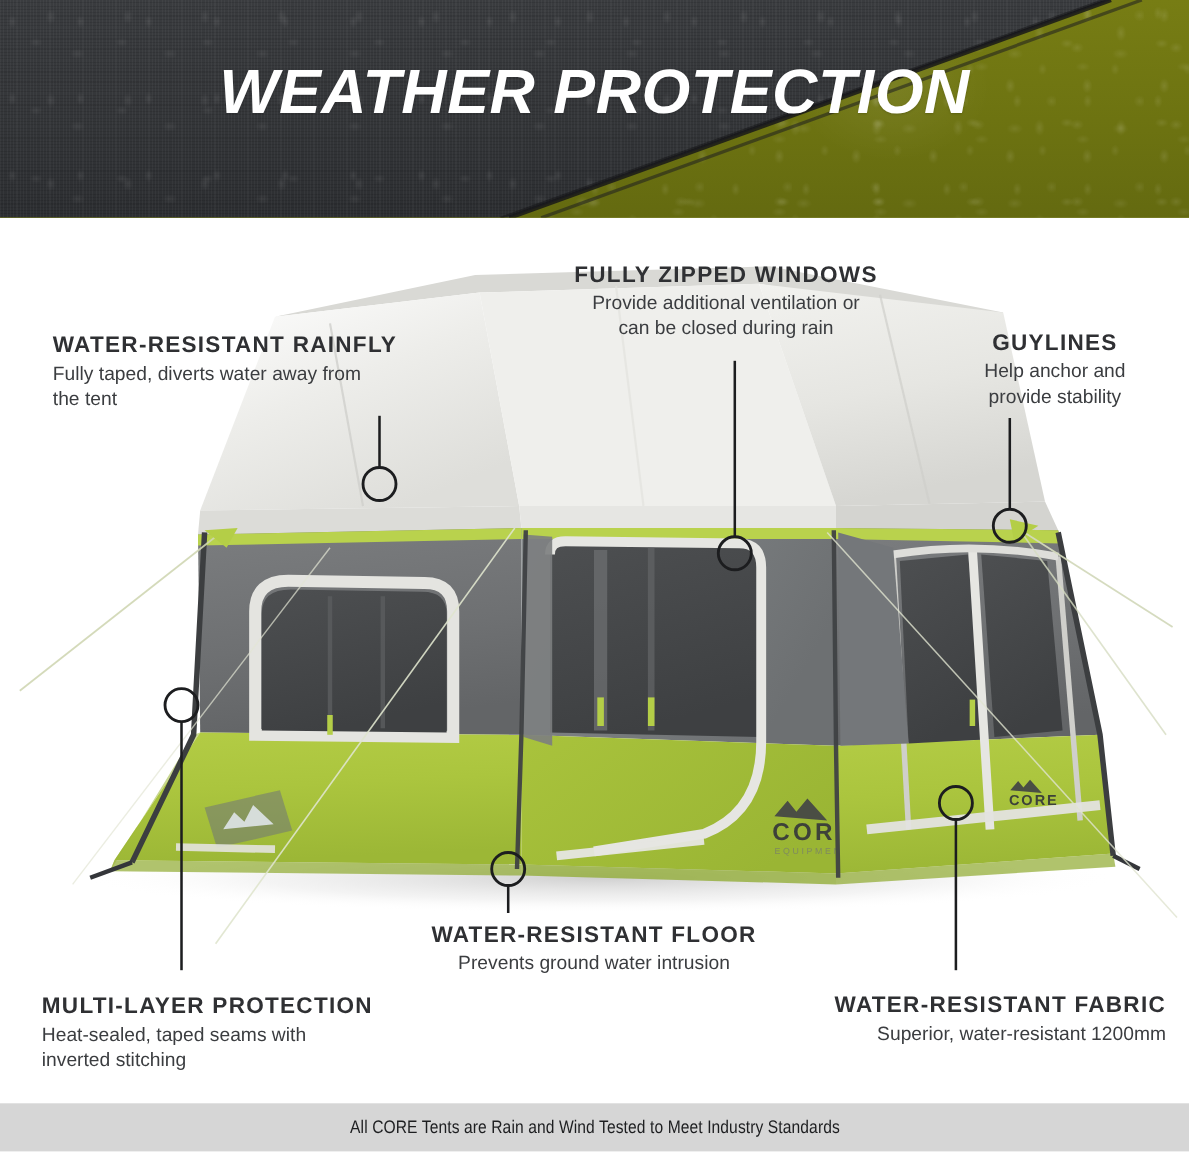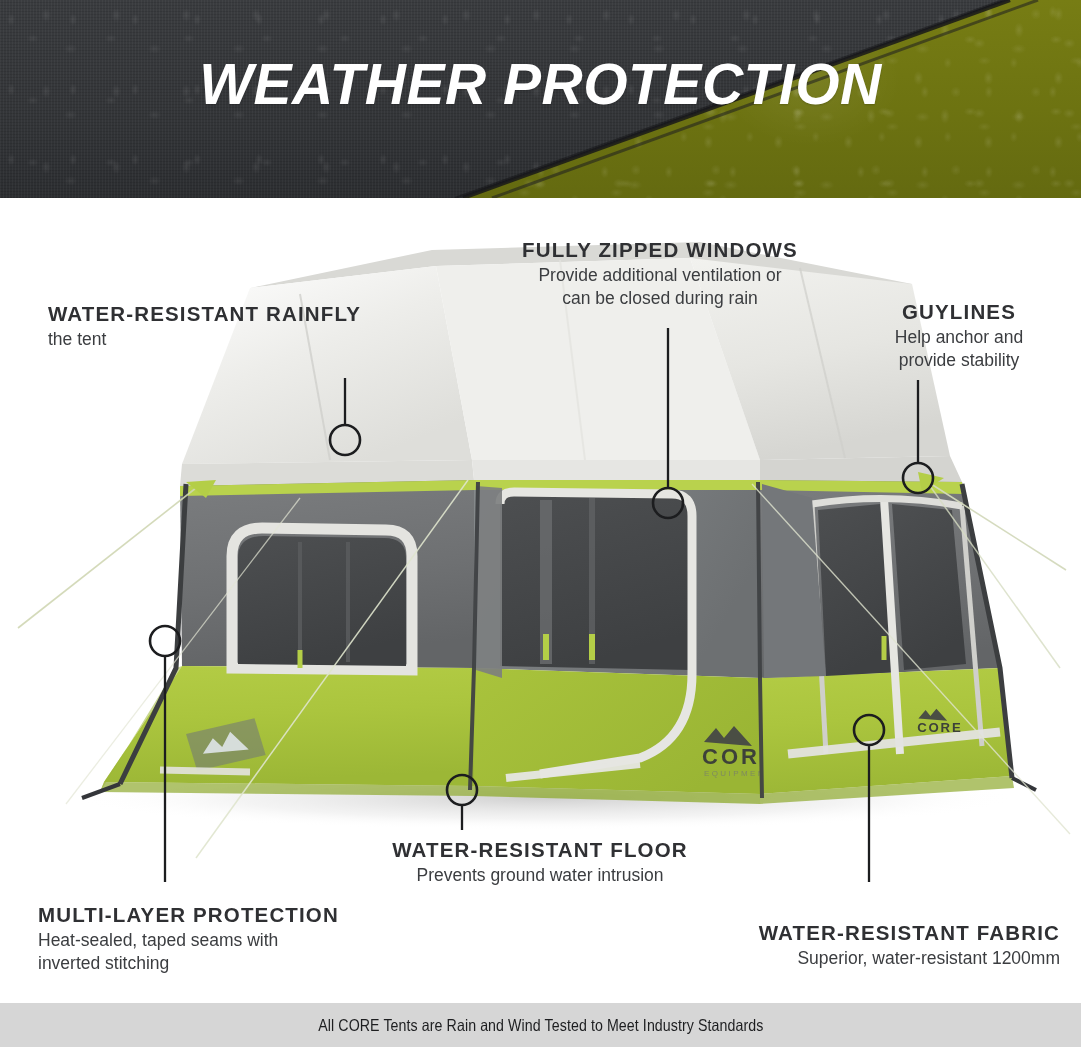--- a/index.html
+++ b/index.html
@@ -79,21 +79,21 @@
   }
   .al-left{text-align:left;}
   .al-center{text-align:center;}
   .al-right{text-align:right;}
 
   .co-rainfly{left:48px;top:302px;width:380px;}
   .co-windows{left:470px;top:238px;width:380px;}
   .co-guylines{left:840px;top:300px;width:238px;}
   .co-multilayer{left:38px;top:903px;width:400px;}
   .co-floor{left:330px;top:838px;width:420px;}
-  .co-fabric{left:660px;top:902px;width:400px;margin-top:19px;}
+  .co-fabric{left:660px;top:902px;width:400px;}
 
   
   .footer{
     position:absolute;left:0;top:1003px;width:1081px;height:44px;
     background:#d6d6d6;
     display:flex;align-items:center;justify-content:center;
   }
   .footer-text{
     font-size:16.5px;color:#1d1e20;
     transform:scaleX(.86);
@@ -297,20 +297,21 @@
       <g>
         <circle class="lead-dot" cx="869" cy="532" r="15"></circle>
         <line class="lead-line" x1="869" y1="547" x2="869" y2="684"></line>
       </g>
     </svg>
   </div>
 
   <div class="callout co-rainfly al-left">
     <div class="c-title">WATER-RESISTANT RAINFLY</div>
     <div class="c-body">
+      <div>Fully taped, diverts water away from</div>
       <div>the tent</div>
     </div>
   </div>
 
   <div class="callout co-windows al-center">
     <div class="c-title">FULLY ZIPPED WINDOWS</div>
     <div class="c-body">
       <div>Provide additional ventilation or</div>
       <div>can be closed during rain</div>
     </div>

